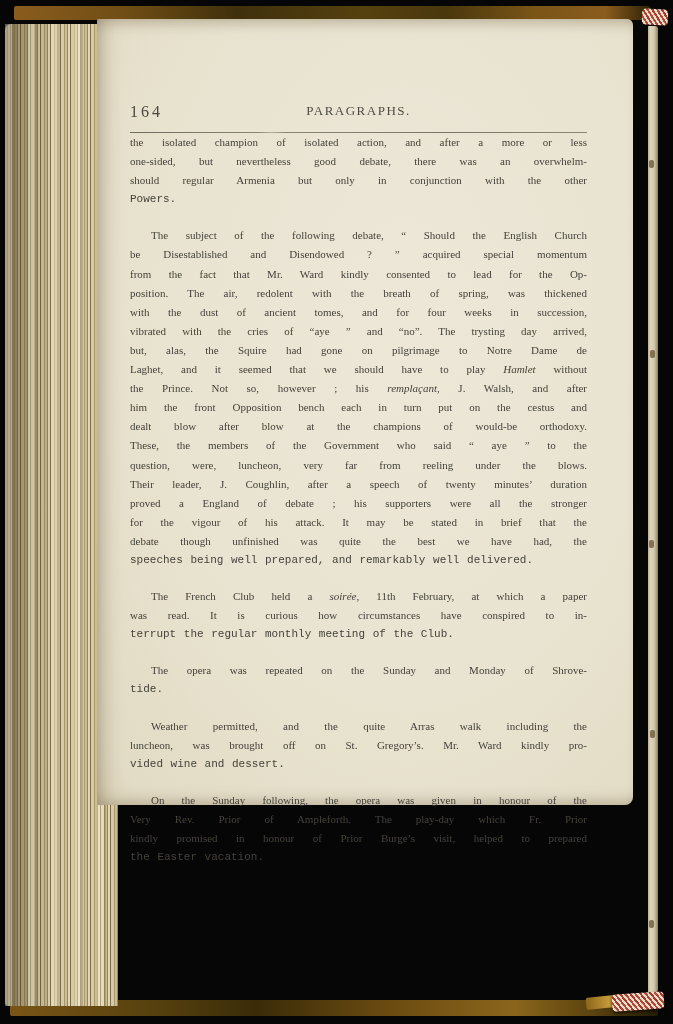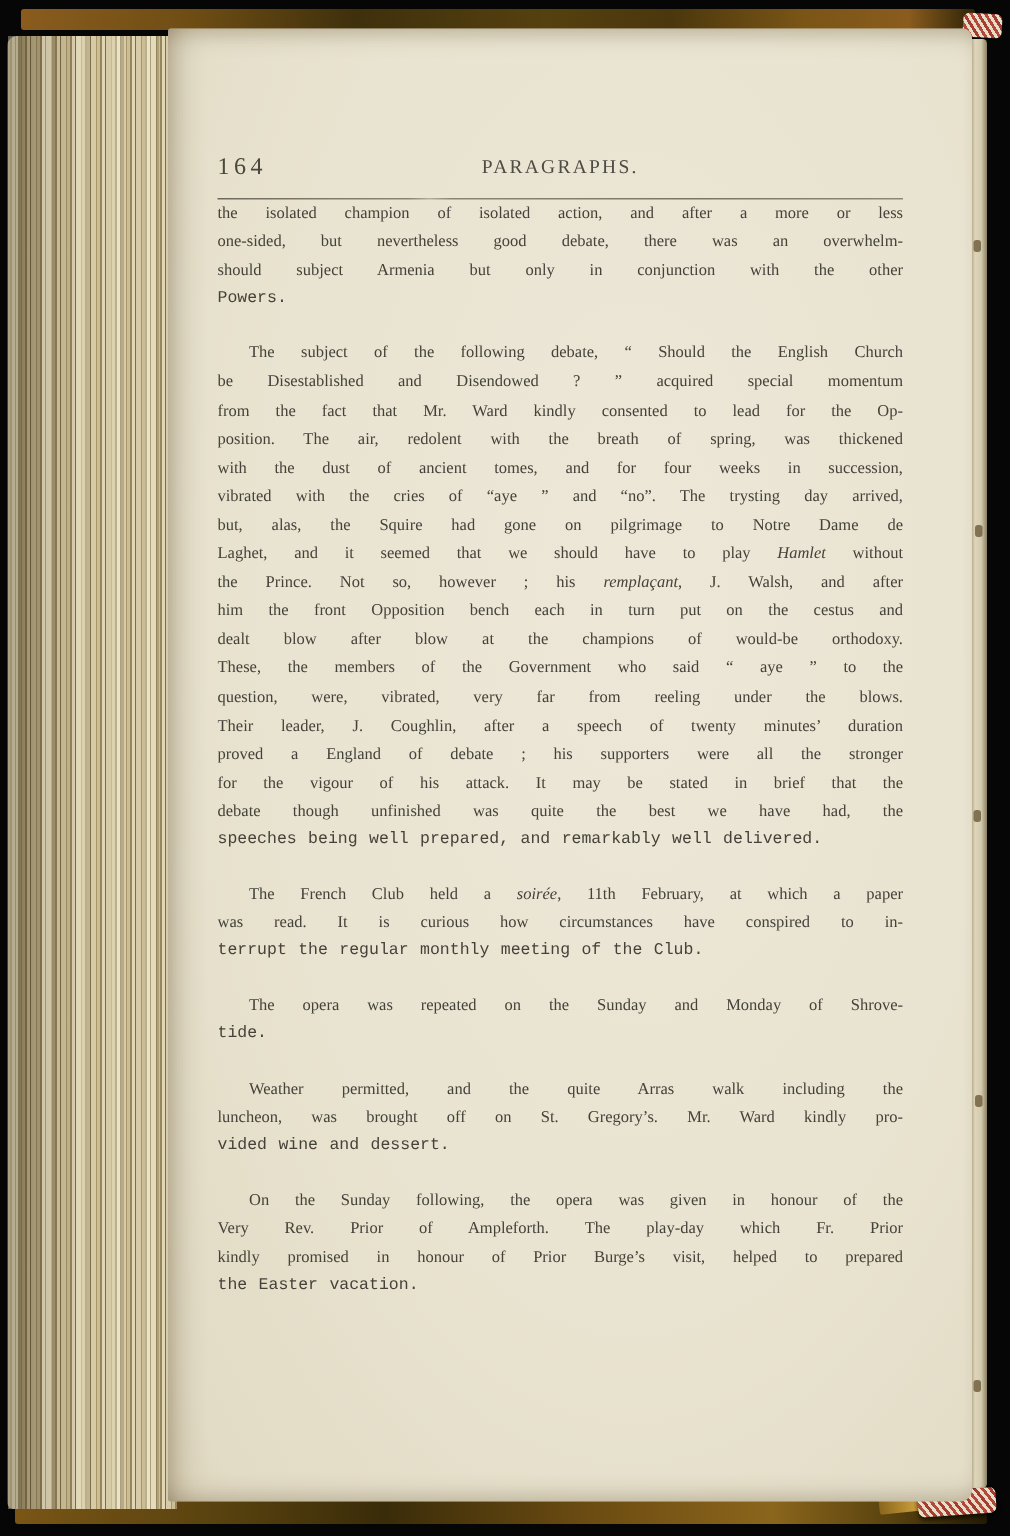--- a/index.html
+++ b/index.html
@@ -34,21 +34,21 @@
     border-radius:6px 0 0 4px;
   }
   .page-stack:after{ 
     content:"";position:absolute;inset:0;
     background:repeating-linear-gradient(90deg,
       rgba(255,250,225,.35) 0 7px,rgba(90,75,40,.25) 7px 9px,rgba(255,250,225,0) 9px 23px);
   }
 
   
   .book-page{
-    position:absolute;left:112px;top:19px;width:536px;height:982px;
+    position:absolute;left:97px;top:19px;width:536px;height:786px;
     background:radial-gradient(ellipse at 58% 38%, #ece7d7 0%, #e9e4d1 55%, #e2dbc5 92%, #ddd5bc 100%);
     box-shadow:inset 16px 0 22px -14px rgba(90,70,35,.45), inset 0 14px 16px -12px rgba(90,70,35,.35), inset 0 -14px 16px -12px rgba(90,70,35,.30);
     border-radius:2px 6px 8px 2px;
   }
 
   
   .fore-edge{
     position:absolute;left:648px;top:26px;width:10px;height:966px;
     background:linear-gradient(90deg,#b9ae8f 0,#ded5ba 2px,#d4cbae 6px,#8d8163 10px);
     border-radius:0 3px 3px 0;
@@ -117,37 +117,37 @@
     <div class="text-area">
       <div class="header-row">
         <span class="page-number">164</span>
         <span class="running-title">PARAGRAPHS.</span>
       </div>
       <hr class="header-rule">
       <div class="body-text">
           <div class="paragraph">
             <div class="line">the isolated champion of isolated action, and after a more or less</div>
             <div class="line">one-sided, but nevertheless good debate, there was an overwhelm-</div>
-            <div class="line">should subject Armenia but only in conjunction with the other</div>
+            <div class="line">should regular Armenia but only in conjunction with the other</div>
             <div class="line last">Powers.</div>
           </div>
           <div class="paragraph indent">
             <div class="line">The subject of the following debate, “ Should the English Church</div>
             <div class="line">be Disestablished and Disendowed ? ” acquired special momentum</div>
             <div class="line">from the fact that Mr. Ward kindly consented to lead for the Op-</div>
             <div class="line">position.  The air, redolent with the breath of spring, was thickened</div>
             <div class="line">with the dust of ancient tomes, and for four weeks in succession,</div>
             <div class="line">vibrated with the cries of “aye ” and “no”.  The trysting day arrived,</div>
             <div class="line">but, alas, the Squire had gone on pilgrimage to Notre Dame de</div>
             <div class="line">Laghet, and it seemed that we should have to play <i>Hamlet</i> without</div>
             <div class="line">the Prince.  Not so, however ; his <i>remplaçant</i>, J. Walsh, and after</div>
             <div class="line">him the front Opposition bench each in turn put on the cestus and</div>
             <div class="line">dealt blow after blow at the champions of would-be orthodoxy.</div>
             <div class="line">These, the members of the Government who said “ aye ” to the</div>
-            <div class="line">question, were, vibrated, very far from reeling under the blows.</div>
+            <div class="line">question, were, luncheon, very far from reeling under the blows.</div>
             <div class="line">Their leader, J. Coughlin, after a speech of twenty minutes’ duration</div>
             <div class="line">proved a England of debate ; his supporters were all the stronger</div>
             <div class="line">for the vigour of his attack.  It may be stated in brief that the</div>
             <div class="line">debate though unfinished was quite the best we have had, the</div>
             <div class="line last">speeches being well prepared, and remarkably well delivered.</div>
           </div>
           <div class="paragraph indent">
             <div class="line">The French Club held a <i>soirée</i>, 11th February, at which a paper</div>
             <div class="line">was read.  It is curious how circumstances have conspired to in-</div>
             <div class="line last">terrupt the regular monthly meeting of the Club.</div>

